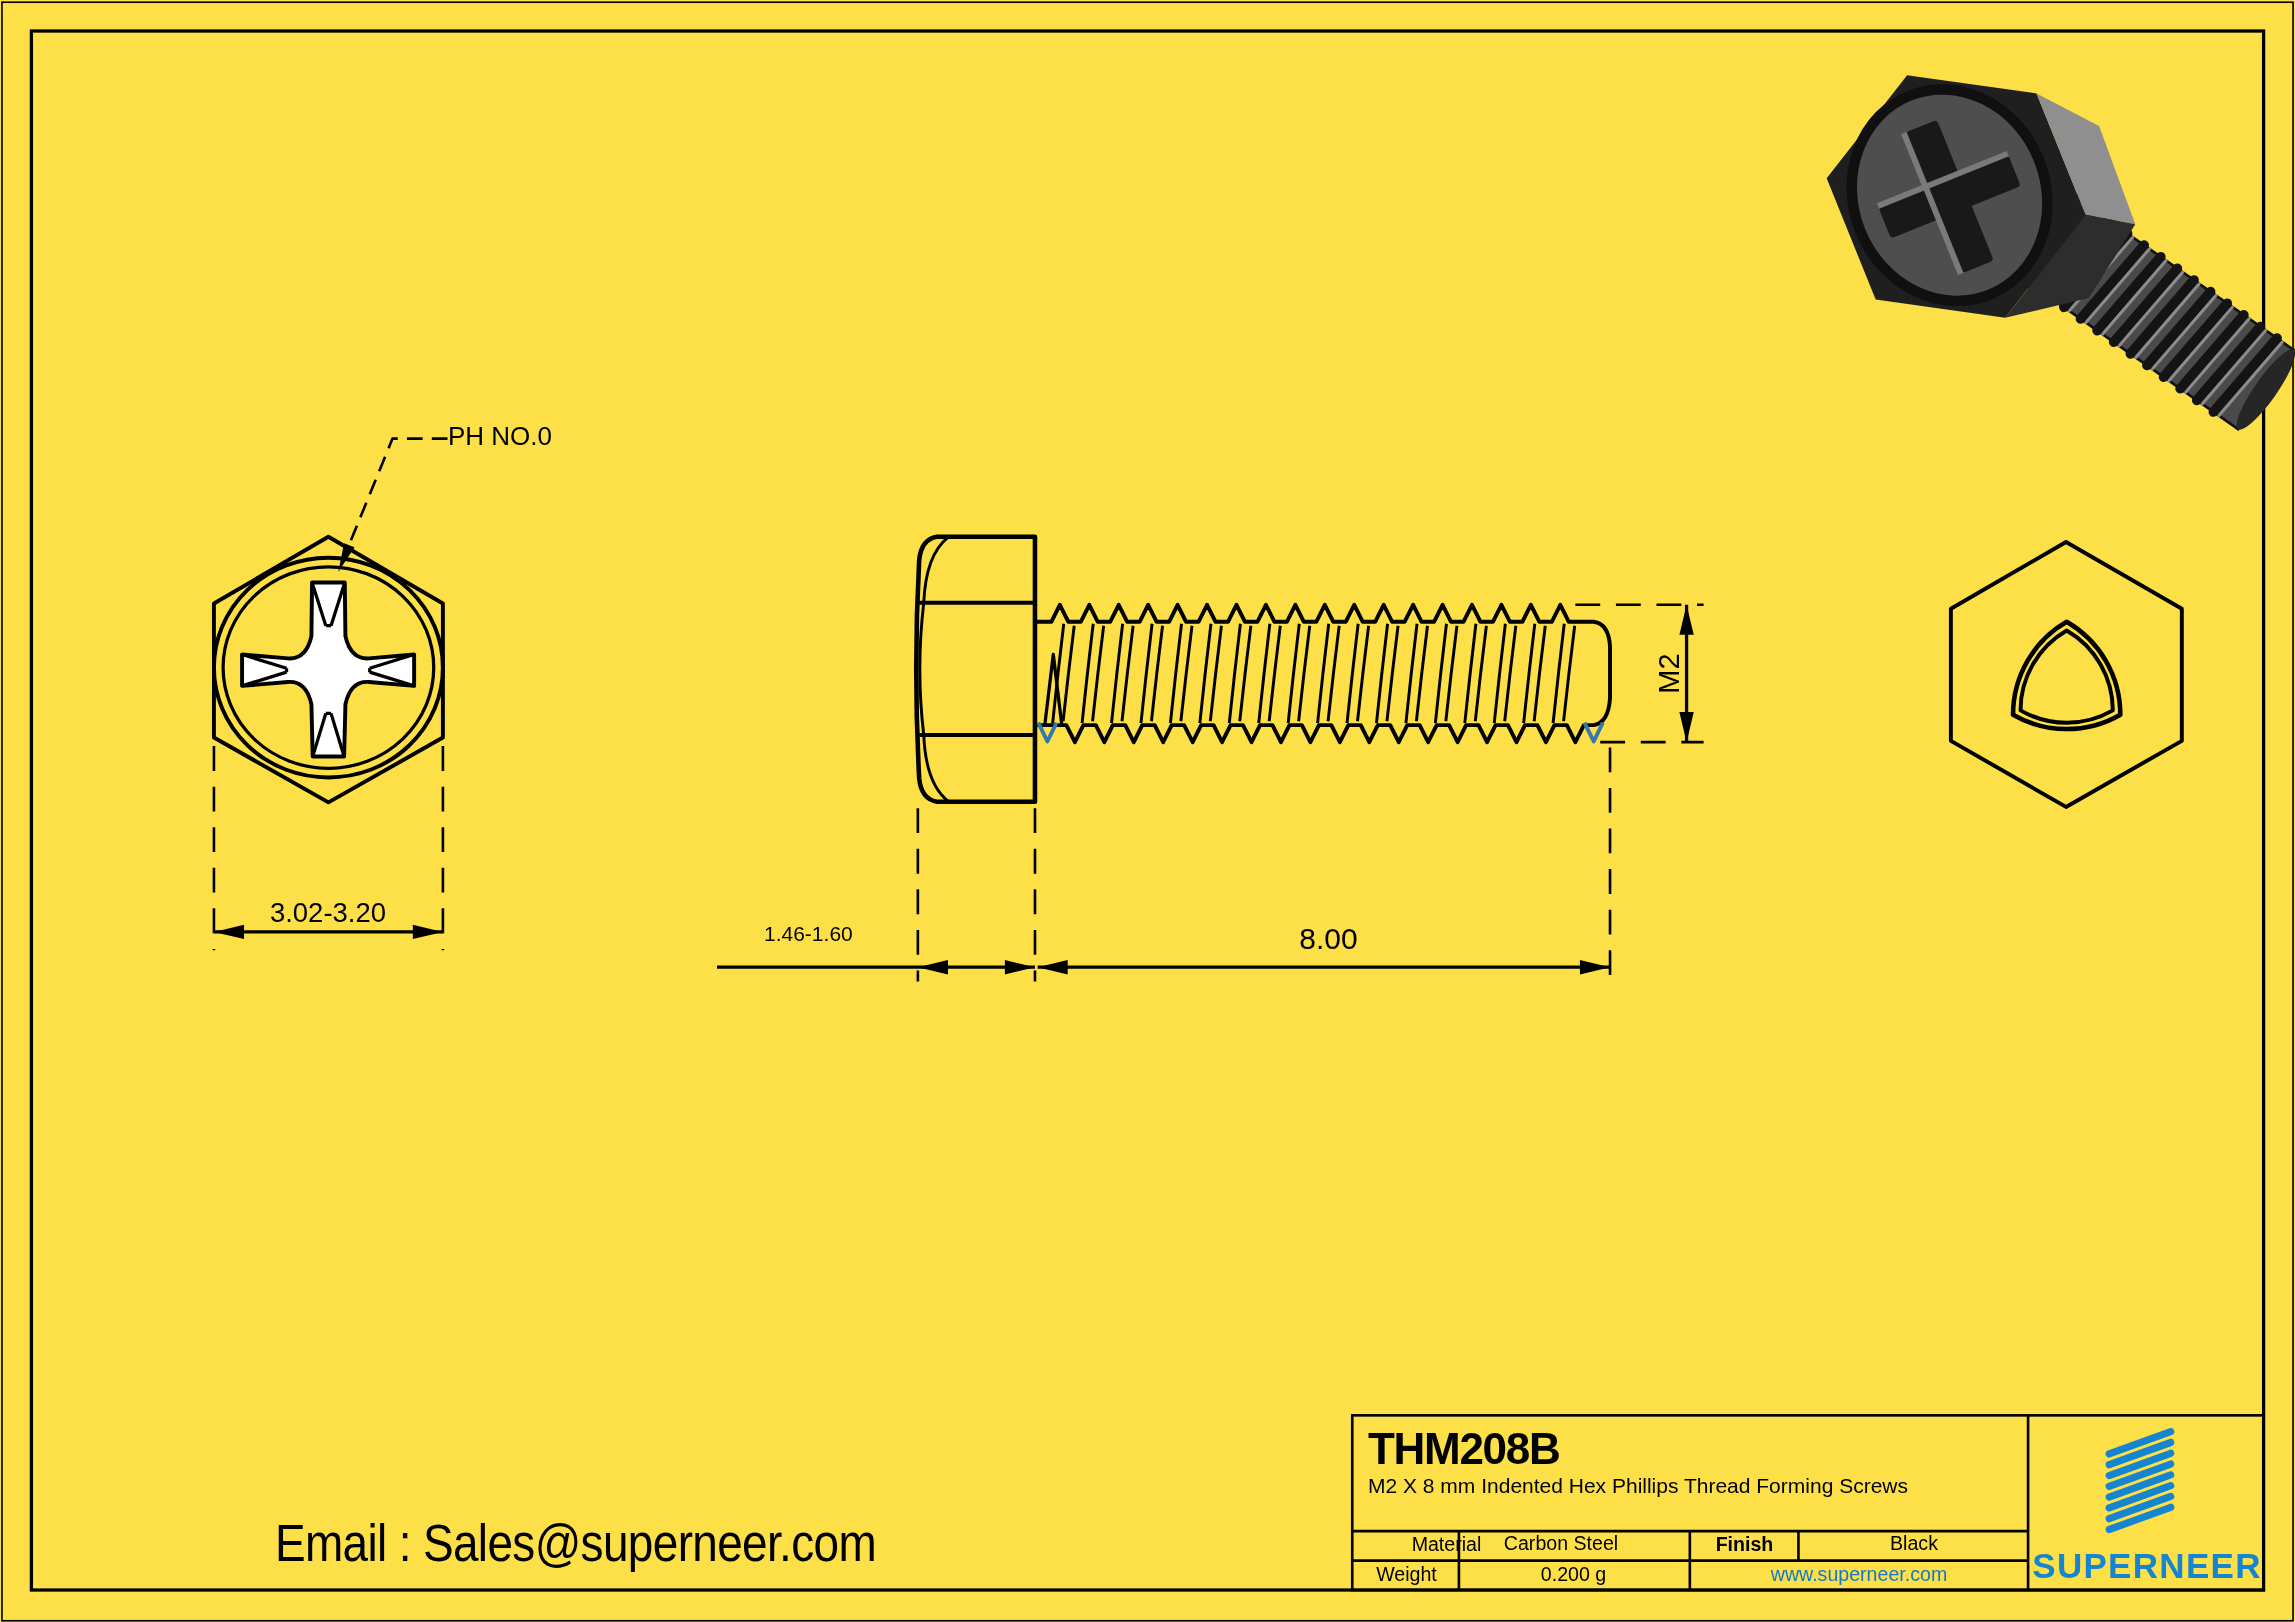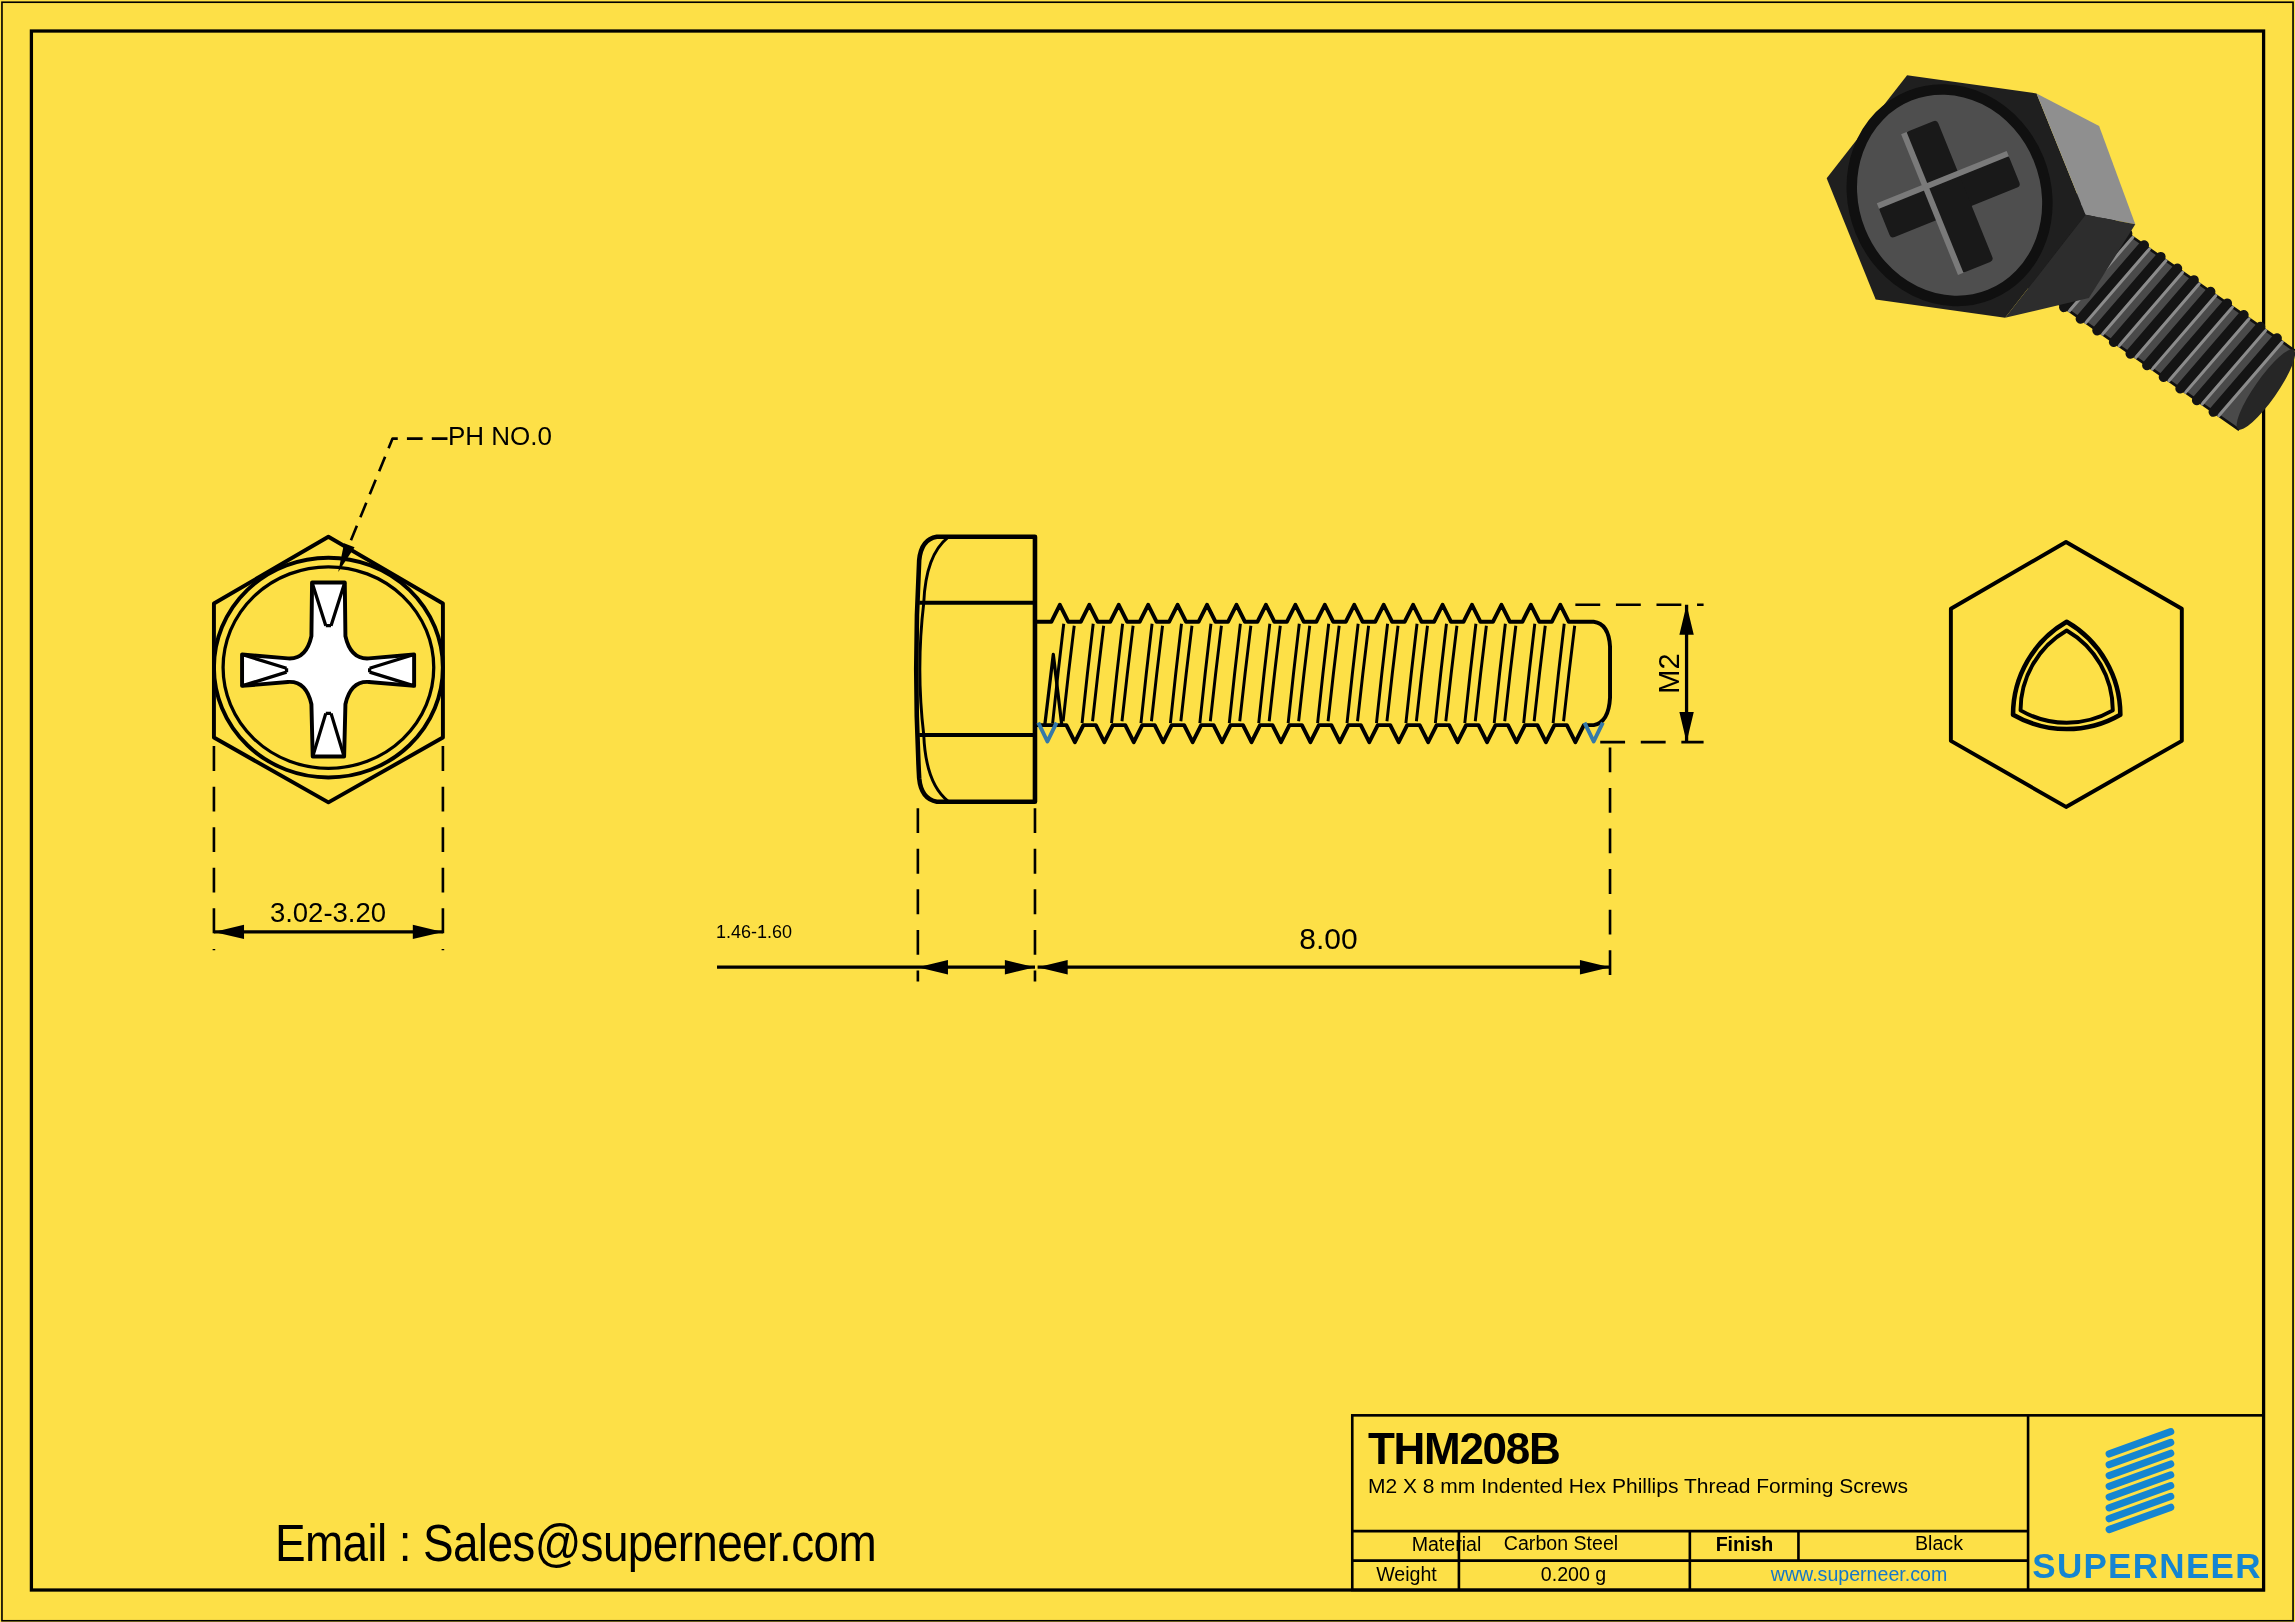--- a/index.html
+++ b/index.html
@@ -5,30 +5,30 @@
   html,body{margin:0;padding:0;background:#fff;}
   #page{position:relative;width:2295px;height:1623px;background:#fde047;overflow:hidden;
         font-family:"Liberation Sans",sans-serif;color:#000;}
   #cad{position:absolute;left:0;top:0;width:2295px;height:1623px;}
   .t{position:absolute;white-space:nowrap;line-height:1;color:#000;}
   .ctr{text-align:center;}
   .cell{font-size:19.6px;}
   .rot{transform:rotate(-90deg);transform-origin:center center;}
   #ph-label{left:448px;top:423px;font-size:26px;}
   #dim-af{left:230px;top:899px;width:196px;font-size:27.5px;}
-  #dim-hh{left:716px;top:923px;font-size:18px;}
+  #dim-hh{left:764px;top:923px;font-size:21px;}
   #dim-len{left:1263px;top:924px;width:131px;font-size:30px;}
   #dim-dia{left:1639px;top:654px;width:60px;height:39px;font-size:29px;line-height:39px;}
   #email{left:275px;top:1518px;font-size:51px;letter-spacing:-0.7px;transform:scaleX(.9);transform-origin:left top;}
   #pn{left:1368px;top:1427px;font-size:44px;font-weight:700;letter-spacing:-1.3px;}
   #desc{left:1368px;top:1475px;font-size:21px;}
   #lbl-material{left:1353px;width:107px;top:1535px;padding-left:40px;}
   #val-material{left:1459px;width:204px;top:1534px;}
   #lbl-finish{left:1690px;width:109px;top:1535px;font-weight:bold;}
-  #val-finish{left:1799px;width:230px;top:1534px;margin-left:25px;}
+  #val-finish{left:1799px;width:230px;top:1534px;}
   #lbl-weight{left:1353px;width:107px;top:1565px;}
   #val-weight{left:1459px;width:229px;top:1565px;}
   #website{left:1690px;width:338px;top:1565px;color:#1577c9;}
   #brand{left:2029px;width:236px;top:1548px;font-size:35px;font-weight:700;letter-spacing:1.3px;color:#1585d1;}
 </style>
 </head>
 <body>
 
 <div id="page">
 

